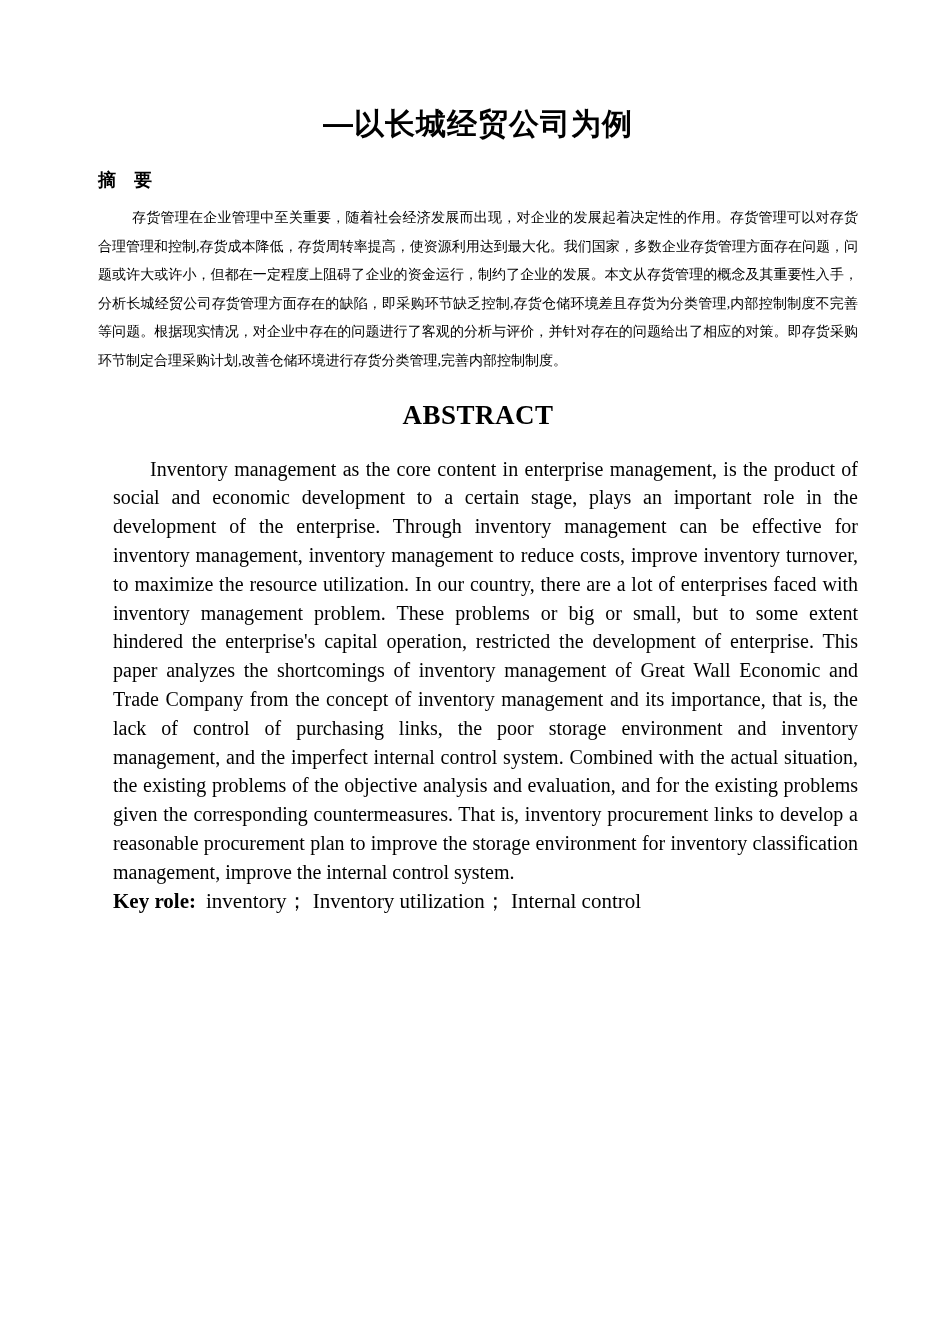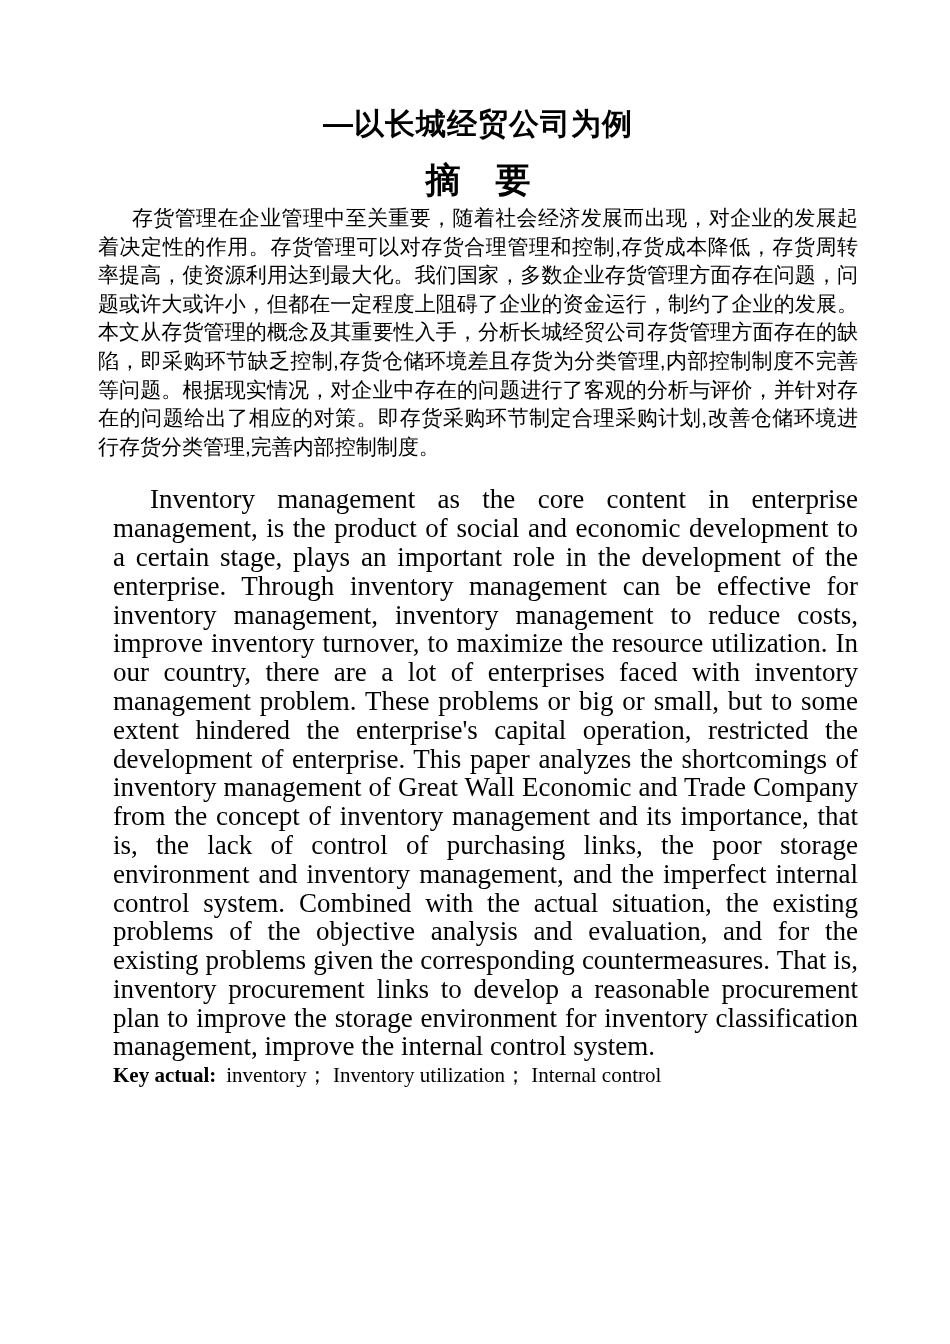--- a/index.html
+++ b/index.html
@@ -26,33 +26,32 @@
     margin: 0;
     text-align: center;
     font-family: "Liberation Sans", "DejaVu Sans", sans-serif;
     font-weight: bold;
     font-size: 30px;
     line-height: 36px;
     letter-spacing: 1px;
   }
   .cn-heading {
     margin: 22px 0 0 0;
-    text-align: center;
     font-family: "Liberation Sans", "DejaVu Sans", sans-serif;
     font-weight: bold;
-    font-size: 35px;
+    font-size: 18px;
     line-height: 32px;
   }
   .cn-body {
     margin: 8px 0 0 0;
-    font-size: 21px;
+    font-size: 14px;
     line-height: 28.6px;
     text-align: justify;
     text-indent: 34px;
-    font-family: Liberation Sans, sans-serif;
+    font-family: Liberation Serif, serif;
   }
   .cn-keywords {
     margin: 0;
     font-size: 21px;
     line-height: 28.6px;
     font-family: "Liberation Serif", "DejaVu Serif", serif;
   }
   .cn-kw-label {
     font-family: "Liberation Sans", "DejaVu Sans", sans-serif;
     font-weight: bold;
@@ -61,21 +60,21 @@
     margin: 23px 0 0 0;
     text-align: center;
     font-family: "Liberation Serif", "DejaVu Serif", serif;
     font-weight: bold;
     font-size: 27px;
     line-height: 32px;
     letter-spacing: 0.5px;
   }
   .en-body {
     margin: 24px 0 0 15px;
-    font-size: 27px;
+    font-size: 20px;
     line-height: 28.8px;
     text-align: justify;
     text-indent: 37px;
     font-family: "Liberation Serif", "DejaVu Serif", serif;
   }
   .en-keywords {
     margin: 0 0 0 15px;
     font-size: 21px;
     line-height: 28.8px;
     font-family: "Liberation Serif", "DejaVu Serif", serif;
@@ -90,18 +89,19 @@
 
 <div class="page">
 
   <h1 class="doc-title">—以长城经贸公司为例</h1>
 
   <h2 class="cn-heading">摘　要</h2>
 
   <p class="cn-body">存货管理在企业管理中至关重要，随着社会经济发展而出现，对企业的发展起着决定性的作用。存货管理可以对存货合理管理和控制,存货成本降低，存货周转率提高，使资源利用达到最大化。我们国家，多数企业存货管理方面存在问题，问题或许大或许小，但都在一定程度上阻碍了企业的资金运行，制约了企业的发展。本文从存货管理的概念及其重要性入手，分析长城经贸公司存货管理方面存在的缺陷，即采购环节缺乏控制,存货仓储环境差且存货为分类管理,内部控制制度不完善等问题。根据现实情况，对企业中存在的问题进行了客观的分析与评价，并针对存在的问题给出了相应的对策。即存货采购环节制定合理采购计划,改善仓储环境进行存货分类管理,完善内部控制制度。</p>
 
 
+  <h2 class="en-heading">ABSTRACT</h2>
 
   <p class="en-body">Inventory management as the core content in enterprise management, is the product of social and economic development to a certain stage, plays an important role in the development of the enterprise. Through inventory management can be effective for inventory management, inventory management to reduce costs, improve inventory turnover, to maximize the resource utilization. In our country, there are a lot of enterprises faced with inventory management problem. These problems or big or small, but to some extent hindered the enterprise's capital operation, restricted the development of enterprise. This paper analyzes the shortcomings of inventory management of Great Wall Economic and Trade Company from the concept of inventory management and its importance, that is, the lack of control of purchasing links, the poor storage environment and inventory management, and the imperfect internal control system. Combined with the actual situation, the existing problems of the objective analysis and evaluation, and for the existing problems given the corresponding countermeasures. That is, inventory procurement links to develop a reasonable procurement plan to improve the storage environment for inventory classification management, improve the internal control system.</p>
 
-  <p class="en-keywords"><span class="en-kw-label">Key actual:</span><span>inventory； Inventory utilization； Internal control</span></p>
+  <p class="en-keywords"><span class="en-kw-label">Key role:</span><span>inventory； Inventory utilization； Internal control</span></p>
 
 </div>
 
 </body></html>

